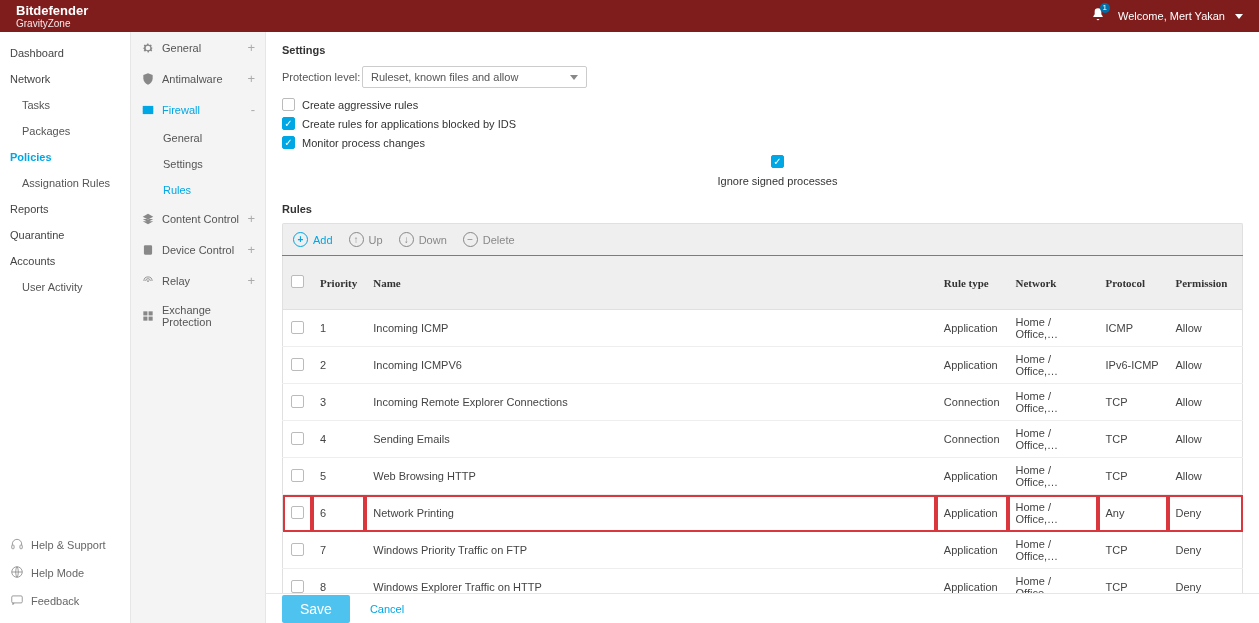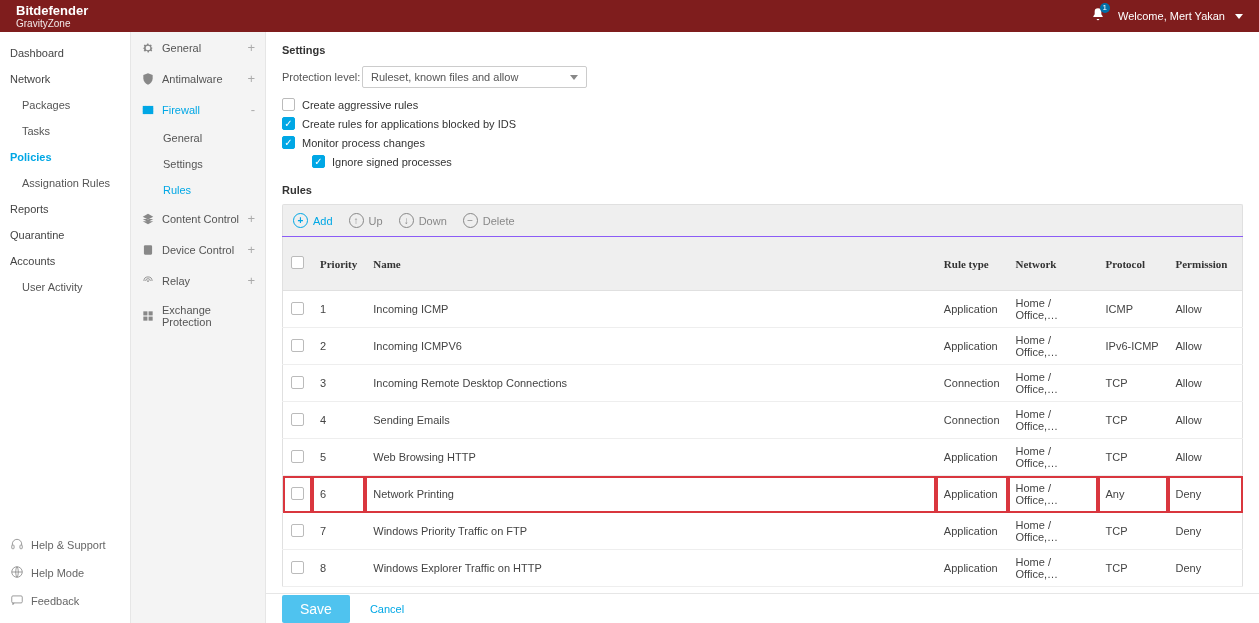--- a/index.html
+++ b/index.html
@@ -45,21 +45,21 @@
   .mainwrap { flex:1; display:flex; flex-direction:column; }
   .main { flex:1; padding: 12px 16px 0 16px; overflow:auto; }
   .section-title { font-weight:bold; font-size:11px; color:#333; margin-bottom: 10px; }
 
   .row { display:flex; align-items:center; margin-bottom:10px; }
   .lbl { width:80px; color:#555; }
   .select { width:225px; height:22px; border:1px solid #ccc; border-radius:2px; background:#fff; display:flex; align-items:center; padding:0 8px; justify-content:space-between; cursor:pointer; color:#555;}
   .select .car { width:0;height:0;border-left:4px solid transparent;border-right:4px solid transparent;border-top:5px solid #888;}
 
   .chk-row { display:flex; align-items:center; gap:7px; margin:6px 0; color:#333;}
-  .chk-row.indent { margin-left: 30px; }
+  .chk-row.indent { margin-left: 30px; flex-direction: column; }
   .cbox { width:13px; height:13px; border:1px solid #bbb; border-radius:2px; display:inline-flex; align-items:center; justify-content:center; background:#fff; cursor:pointer;}
   .cbox.checked { background:#00a7e5; border-color:#00a7e5; }
   .cbox.checked::after { content:"✓"; color:#fff; font-size:10px; line-height:1;}
 
   .rules-title { font-weight:bold; margin: 16px 0 8px 0; }
 
   .toolbar { border:1px solid #e0e0e0; border-bottom:none; background:#efefef; height:32px; display:flex; align-items:center; padding:0 10px; gap:16px; border-radius:2px 2px 0 0;}
   .tbtn { display:flex; align-items:center; gap:5px; color:#888; cursor:pointer; }
   .tbtn.pri { color:#00a7e5; }
   .tbtn .circ { width:15px; height:15px; border:1px solid currentColor; border-radius:50%; display:inline-flex; align-items:center; justify-content:center; font-size:10px; line-height:1;}
@@ -103,22 +103,22 @@
     <span class="chevd"></span>
   </div>
 </div>
 
 <div class="layout">
 
   <div class="leftnav">
     <div class="items">
       <a class="ln-item">Dashboard</a>
       <a class="ln-item">Network</a>
+      <a class="ln-item sub">Tasks</a>
       <a class="ln-item sub">Packages</a>
-      <a class="ln-item sub">Tasks</a>
       <a class="ln-item active">Policies</a>
       <a class="ln-item sub">Assignation Rules</a>
       <a class="ln-item">Reports</a>
       <a class="ln-item">Quarantine</a>
       <a class="ln-item">Accounts</a>
       <a class="ln-item sub">User Activity</a>
     </div>
     <div class="leftbottom">
       <div class="lb-row">
         <span><svg viewBox="0 0 24 24">
@@ -282,21 +282,21 @@
               <td class="col-prio">2</td>
               <td>Incoming ICMPV6</td>
               <td class="col-type">Application</td>
               <td class="col-net">Home / Office,…</td>
               <td class="col-proto">IPv6-ICMP</td>
               <td class="col-perm">Allow</td>
             </tr>
             <tr>
               <td class="col-check"><span class="cbox"></span></td>
               <td class="col-prio">3</td>
-              <td>Incoming Remote Desktop Connections</td>
+              <td>Incoming Remote Explorer Connections</td>
               <td class="col-type">Connection</td>
               <td class="col-net">Home / Office,…</td>
               <td class="col-proto">TCP</td>
               <td class="col-perm">Allow</td>
             </tr>
             <tr>
               <td class="col-check"><span class="cbox"></span></td>
               <td class="col-prio">4</td>
               <td>Sending Emails</td>
               <td class="col-type">Connection</td>

